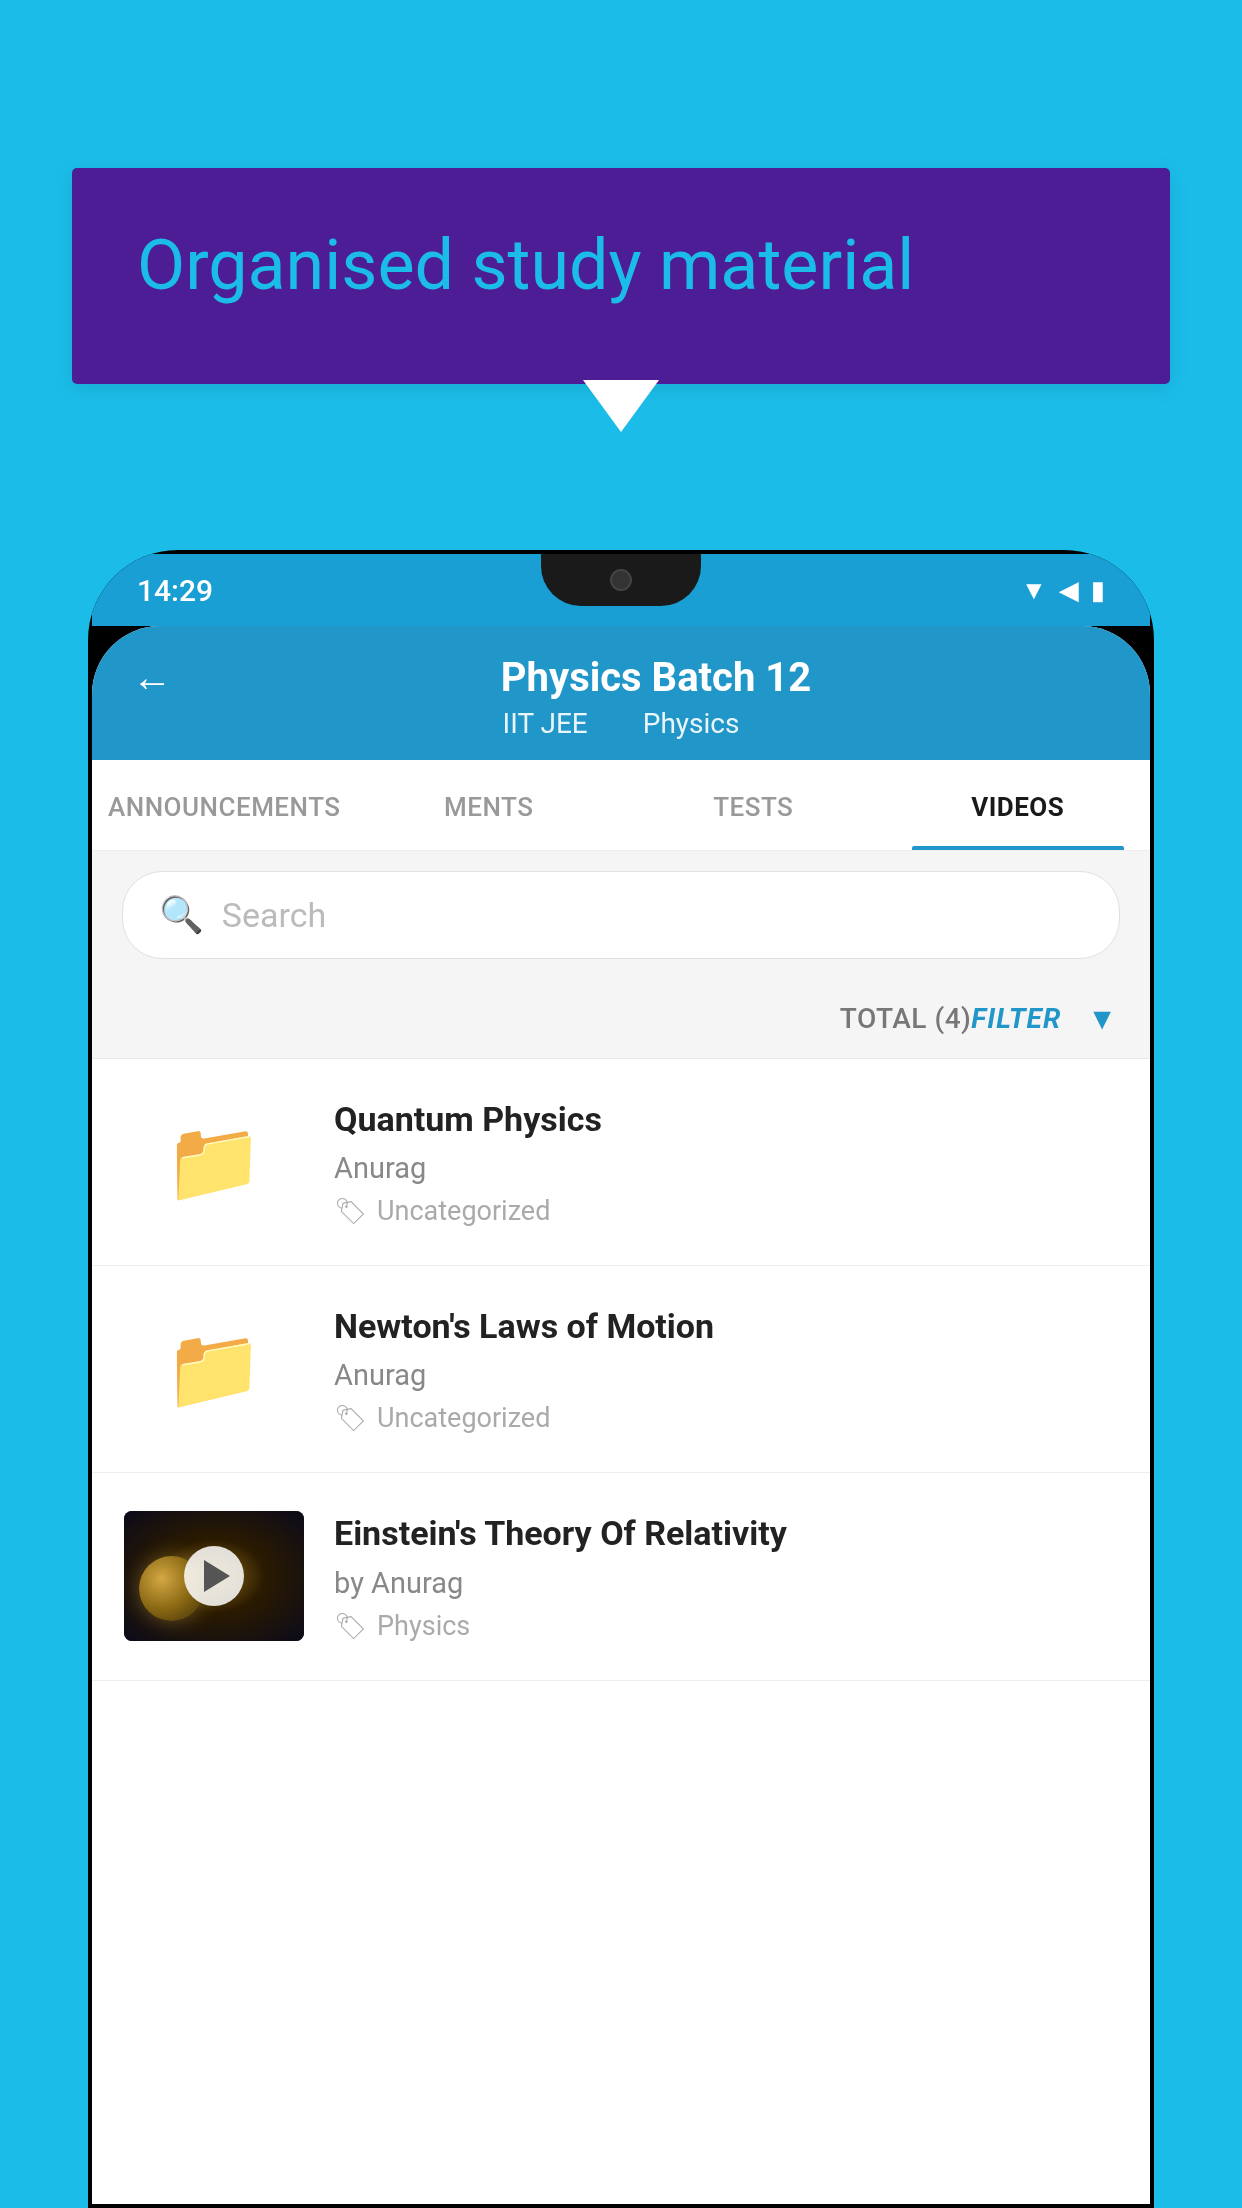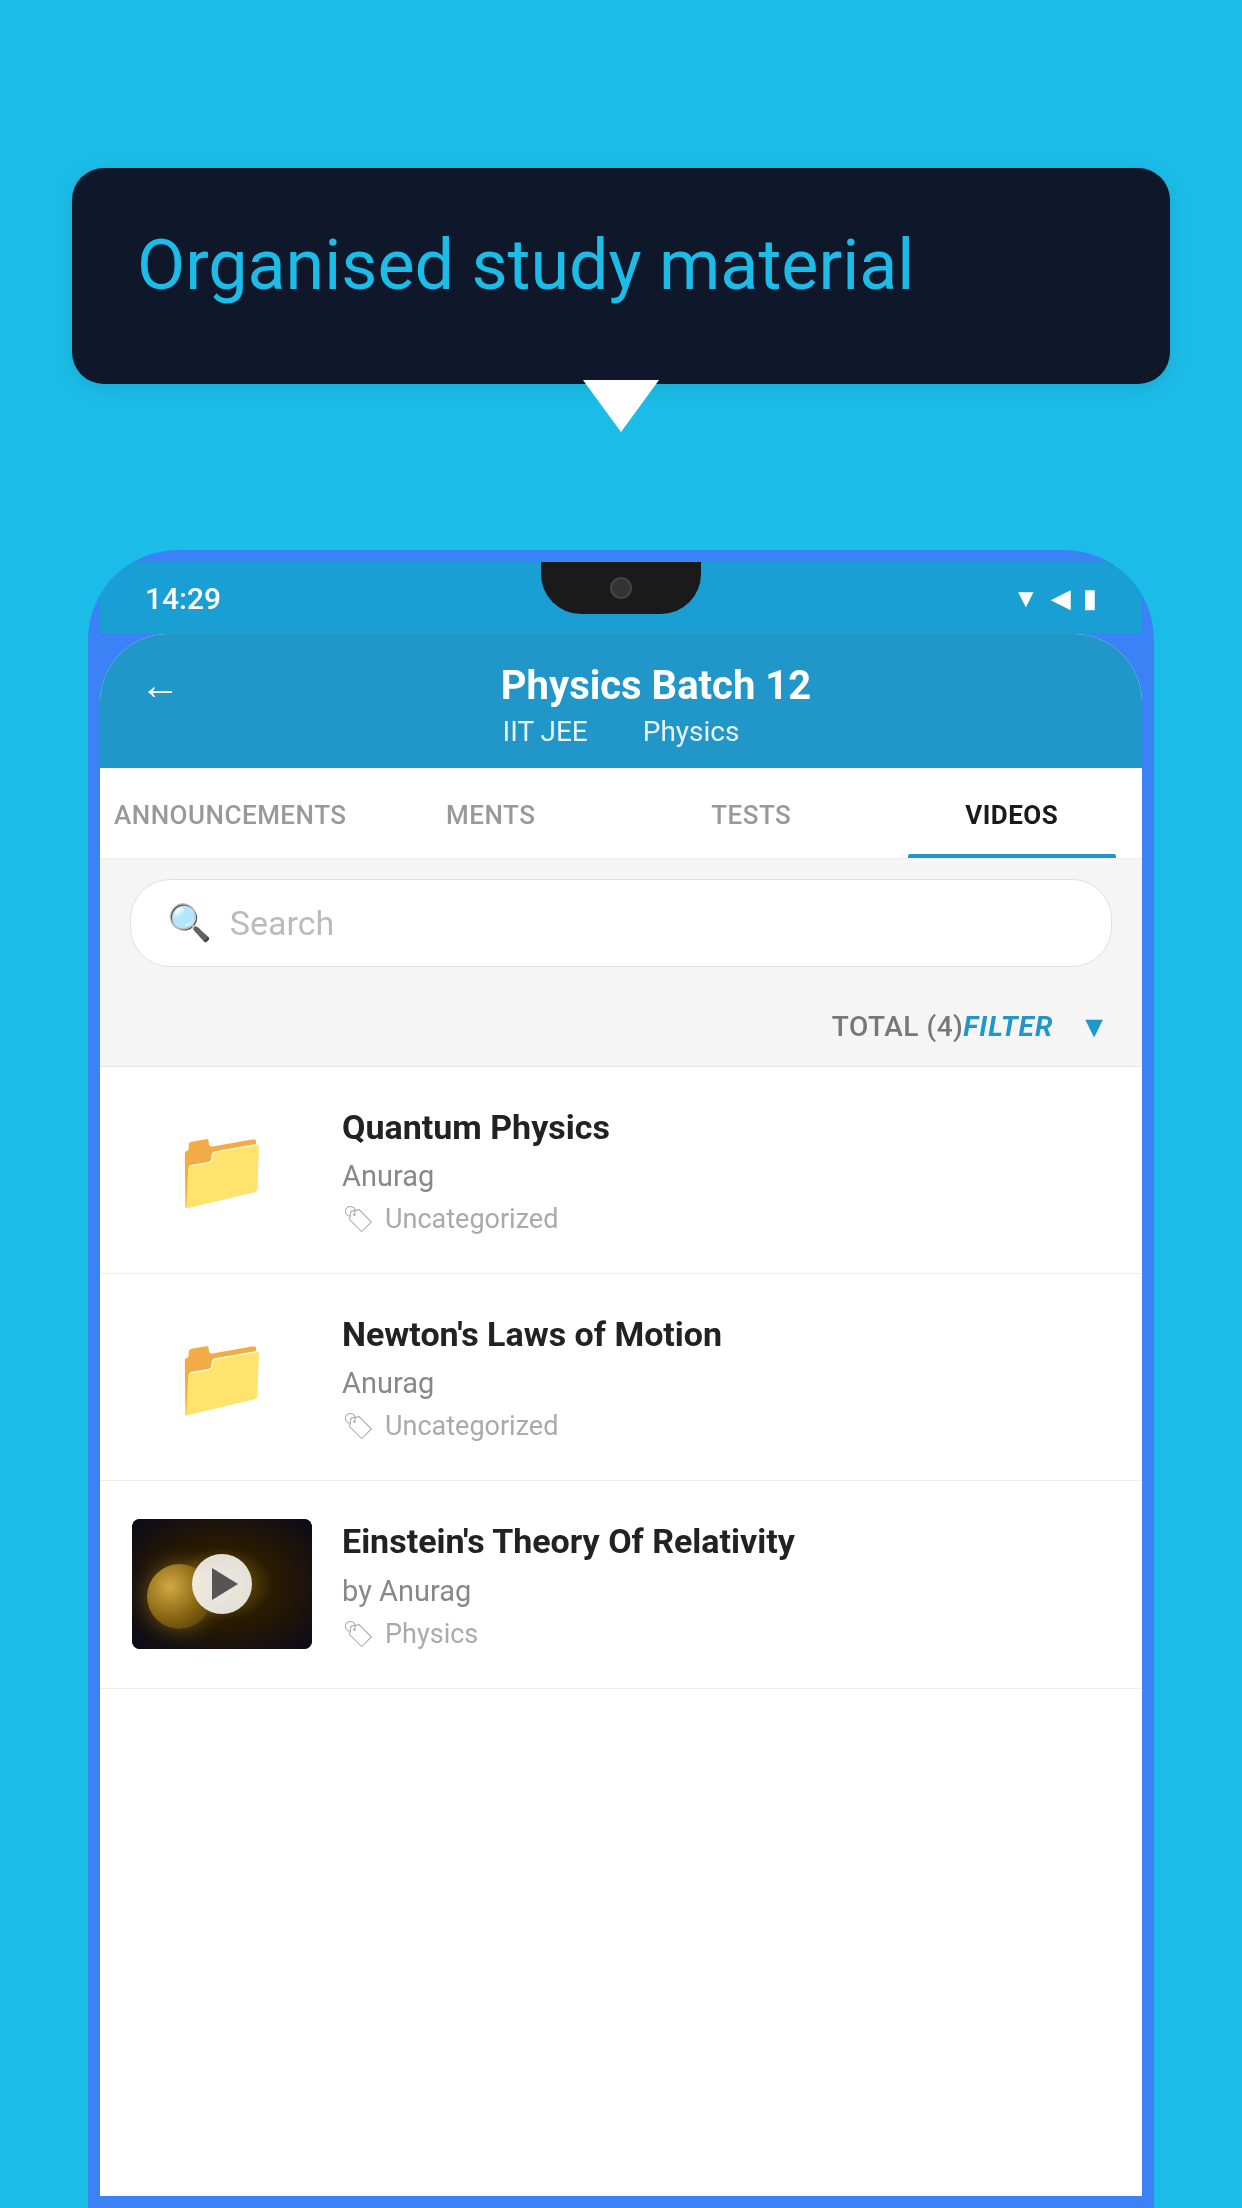--- a/index.html
+++ b/index.html
@@ -11,22 +11,22 @@
       overflow: hidden;
       position: relative;
     }
 
     
     .speech-bubble {
       position: absolute;
       top: 168px;
       left: 72px;
       right: 72px;
-      background: #0f172a;
-      border-radius: 32px;
+      background: #4c1d95;
+      border-radius: 5px;
       padding: 55px 65px;
       box-shadow: 0 4px 20px rgba(0,0,0,0.1);
     }
     .speech-bubble::after {
       content: '';
       position: absolute;
       bottom: -48px;
       left: 50%;
       transform: translateX(-50%);
       width: 0;
@@ -48,23 +48,23 @@
       font-weight: 400;
     }
 
     
     .phone-frame {
       position: absolute;
       top: 550px;
       left: 88px;
       right: 88px;
       bottom: 0;
-      background: #3b82f6;
+      background: #000000;
       border-radius: 90px 90px 0 0;
-      padding: 12px;
+      padding: 4px;
       overflow: hidden;
     }
 
     
     .status-bar {
       background: #1a9fd4;
       height: 72px;
       display: flex;
       align-items: center;
       justify-content: space-between;

